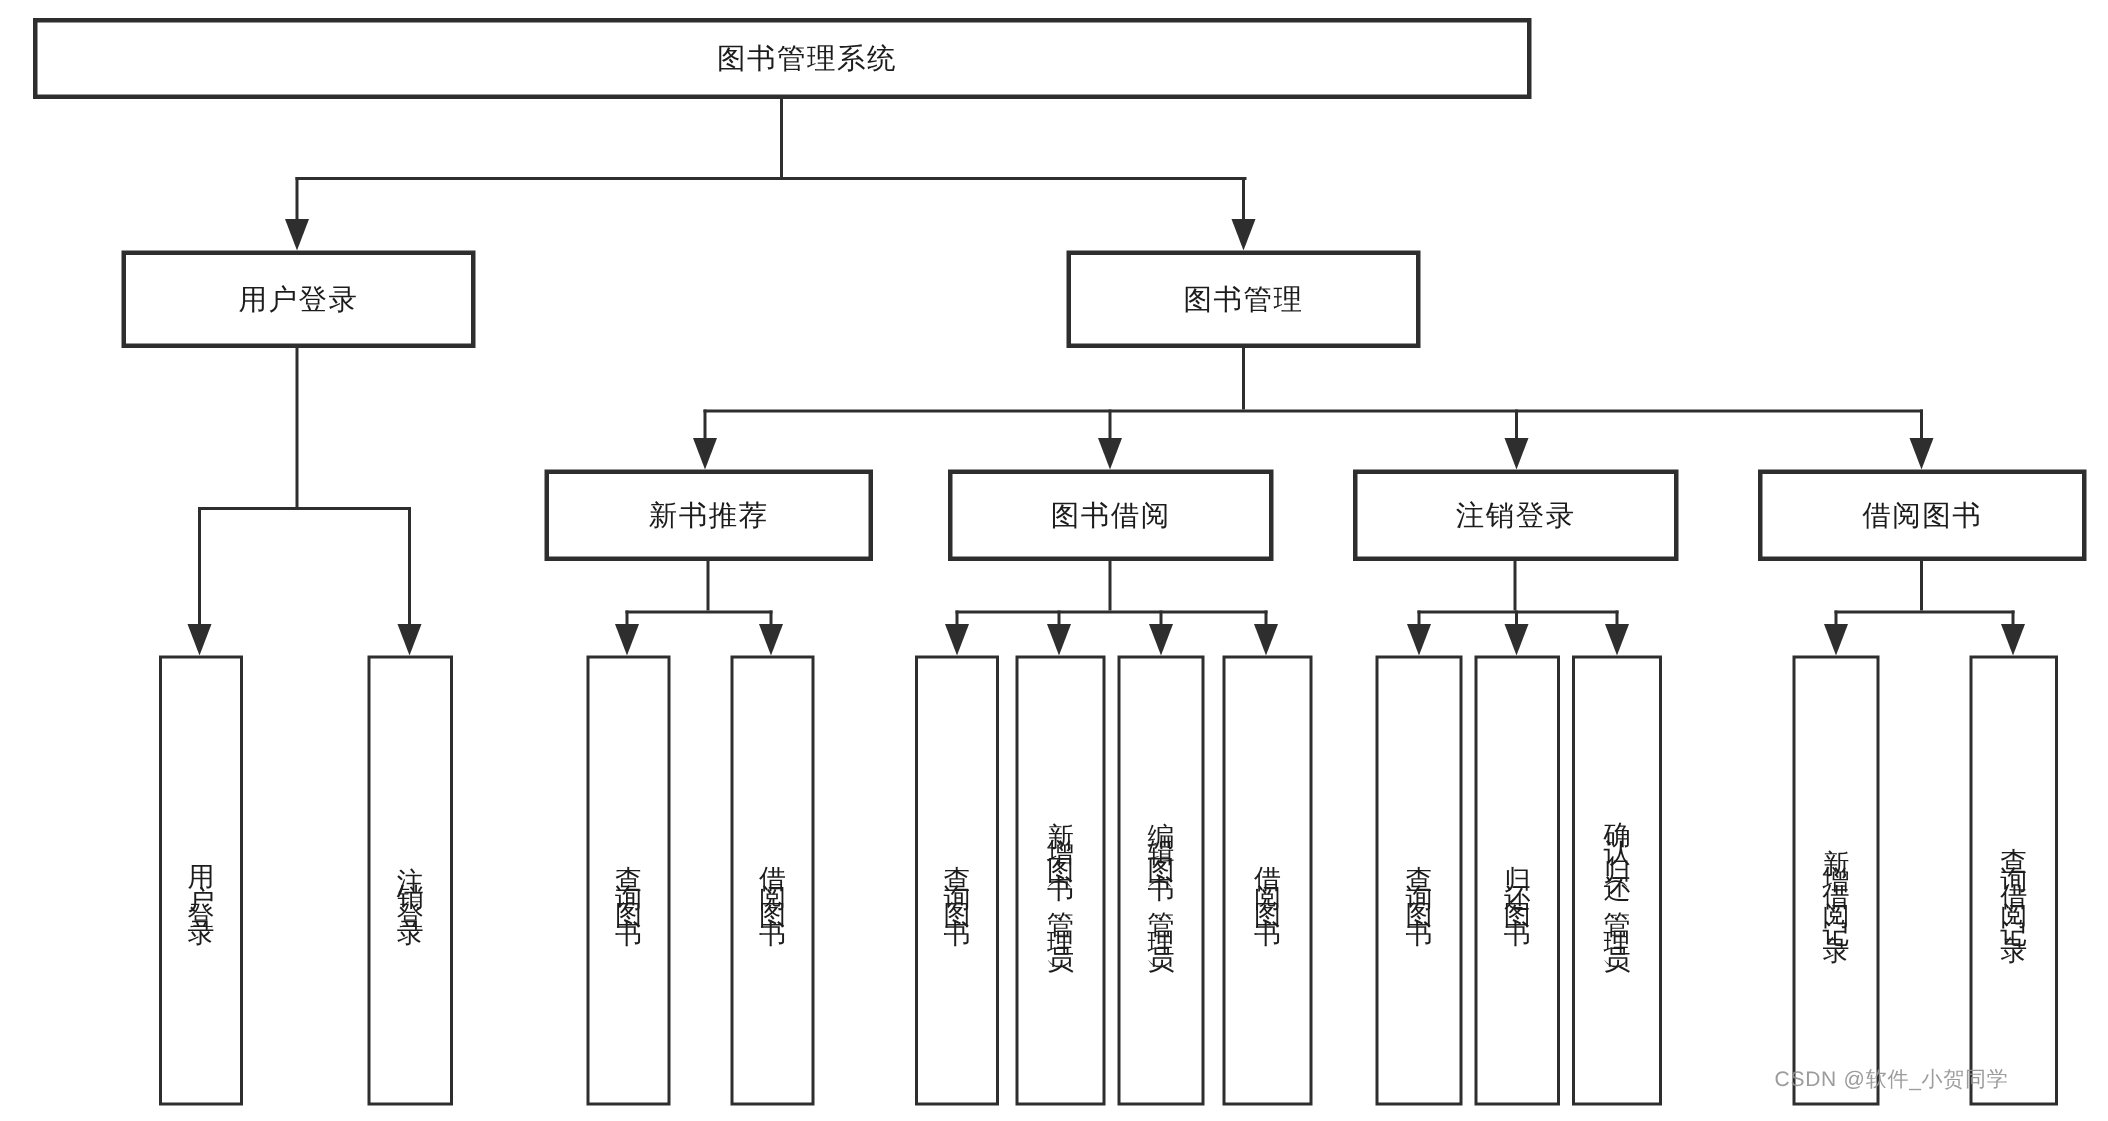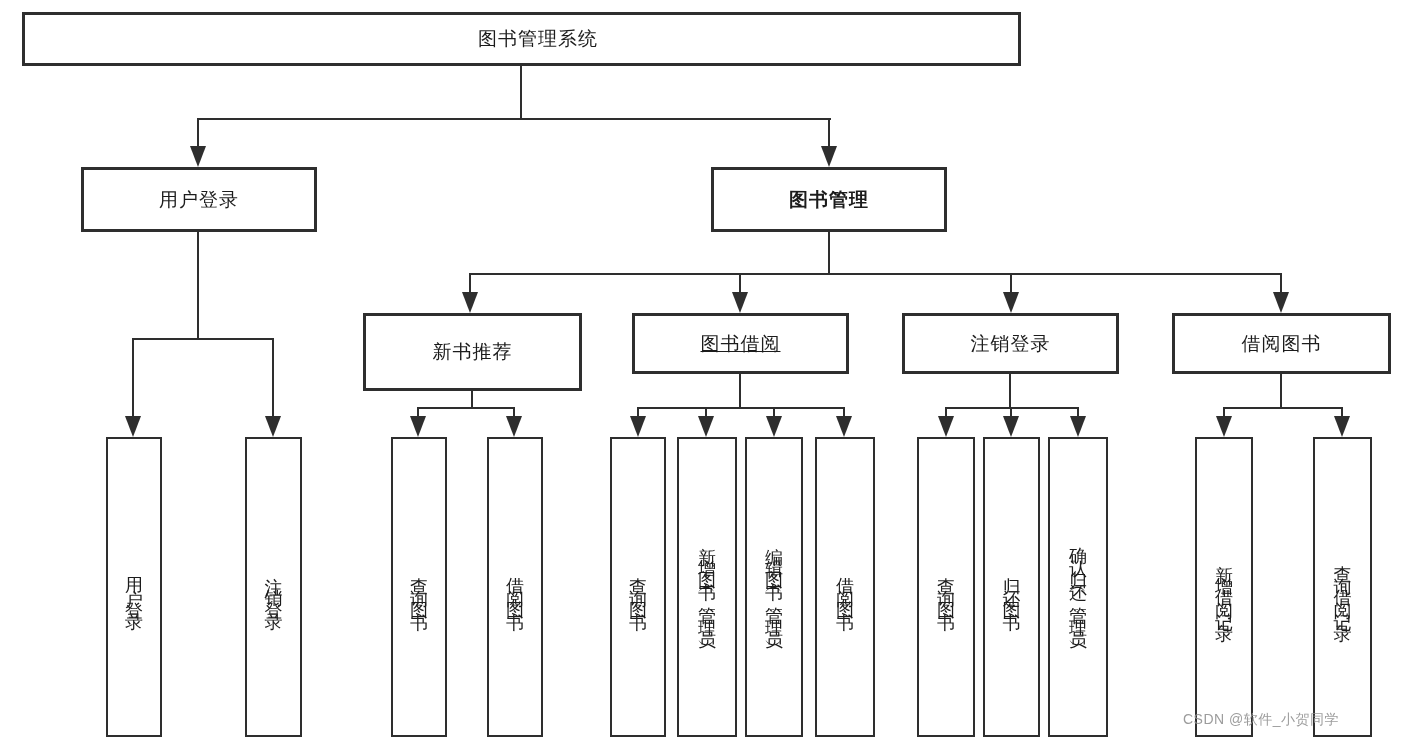--- a/index.html
+++ b/index.html
@@ -90,21 +90,21 @@
   <div class="line v" style="left:520px; top:66px; height:52px;"></div>
   <div class="line h" style="left:197px; top:118px; width:634px;"></div>
   <div class="line v" style="left:197px; top:118px; height:30px;"></div>
   <div class="line v" style="left:828px; top:118px; height:30px;"></div>
   <div class="arrow" style="left:190px; top:146px;"></div>
   <div class="arrow" style="left:821px; top:146px;"></div>
 
   <div class="hbox" style="left:81px; top:167px; width:236px; height:65px;">
     <span>用户登录</span>
   </div>
-  <div class="hbox" style="left:711px; top:167px; width:236px; height:65px;font-weight:bold;">
+  <div class="hbox" style="left:711px; top:167px; width:236px; height:65px;">
     <span>图书管理</span>
   </div>
 
   <div class="line v" style="left:197px; top:232px; height:106px;"></div>
   <div class="line h" style="left:132px; top:338px; width:142px;"></div>
   <div class="line v" style="left:132px; top:338px; height:79px;"></div>
   <div class="line v" style="left:272px; top:338px; height:79px;"></div>
   <div class="arrow" style="left:125px; top:416px;"></div>
   <div class="arrow" style="left:265px; top:416px;"></div>
 
@@ -112,24 +112,24 @@
   <div class="line h" style="left:469px; top:273px; width:813px;"></div>
   <div class="line v" style="left:469px; top:273px; height:21px;"></div>
   <div class="line v" style="left:739px; top:273px; height:21px;"></div>
   <div class="line v" style="left:1010px; top:273px; height:21px;"></div>
   <div class="line v" style="left:1280px; top:273px; height:21px;"></div>
   <div class="arrow" style="left:462px; top:292px;"></div>
   <div class="arrow" style="left:732px; top:292px;"></div>
   <div class="arrow" style="left:1003px; top:292px;"></div>
   <div class="arrow" style="left:1273px; top:292px;"></div>
 
-  <div class="hbox" style="left:363px; top:313px; width:219px; height:78px;">
+  <div class="hbox" style="left:363px; top:313px; width:219px; height:61px;">
     <span>新书推荐</span>
   </div>
-  <div class="hbox" style="left:632px; top:313px; width:217px; height:61px;text-decoration:underline;">
+  <div class="hbox" style="left:632px; top:313px; width:217px; height:61px;">
     <span>图书借阅</span>
   </div>
   <div class="hbox" style="left:902px; top:313px; width:217px; height:61px;">
     <span>注销登录</span>
   </div>
   <div class="hbox" style="left:1172px; top:313px; width:219px; height:61px;">
     <span>借阅图书</span>
   </div>
 
   <div class="line v" style="left:471px; top:374px; height:33px;"></div>

